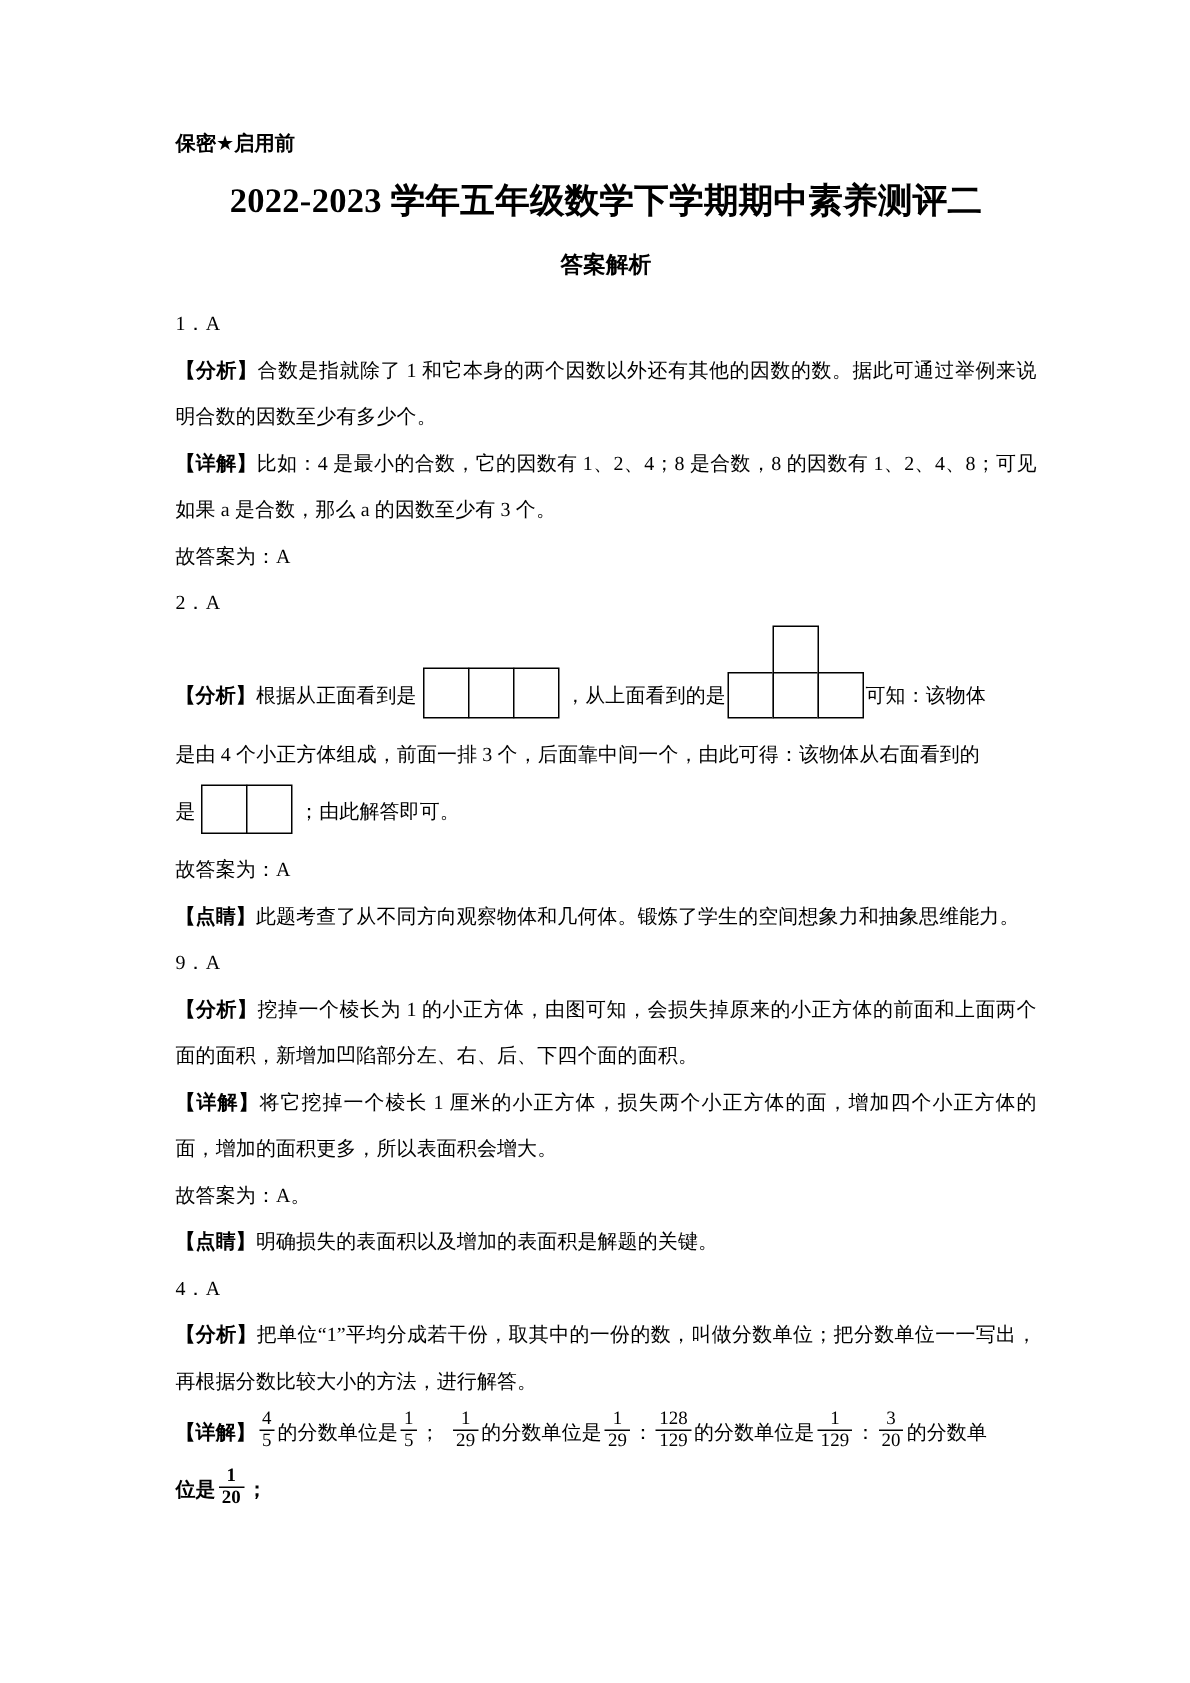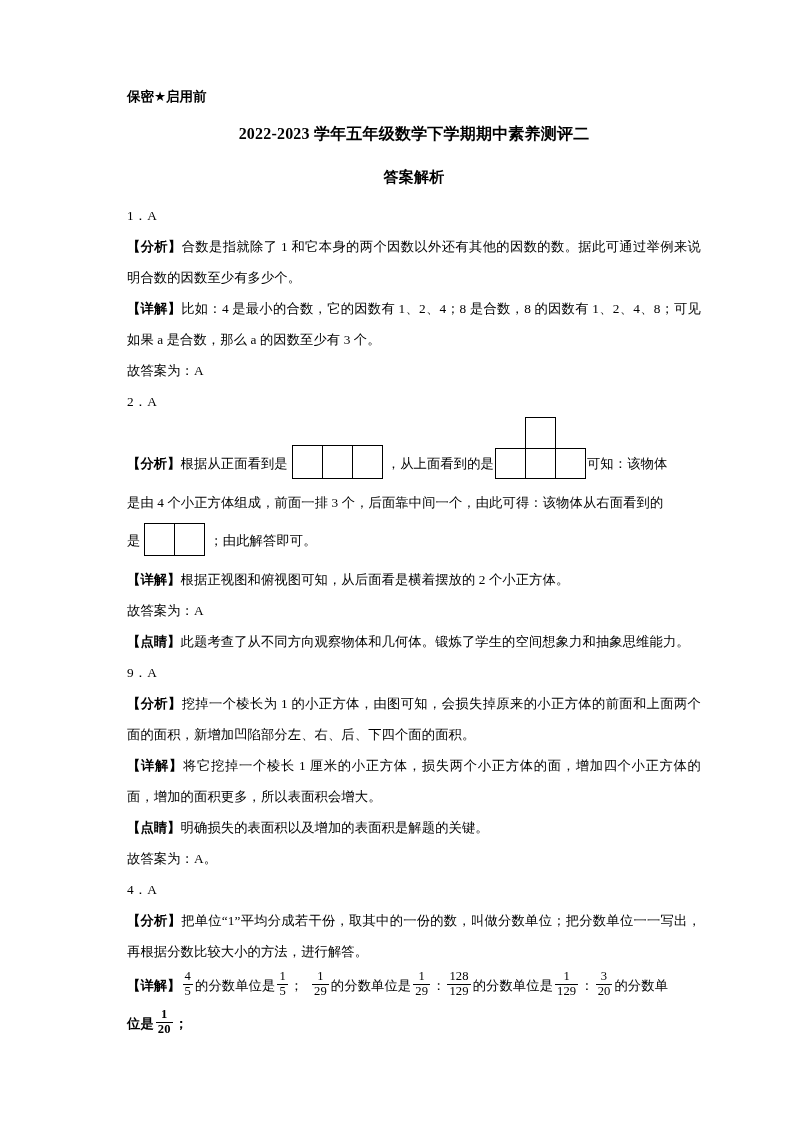--- a/index.html
+++ b/index.html
@@ -10,21 +10,21 @@
   body {
     width: 793px;
     height: 1122px;
     position: relative;
     font-family: "Liberation Serif", "DejaVu Serif", serif;
     color: #000000;
     overflow: hidden;
   }
   .page {
     position: absolute;
-    left: 16px; top: 0;
+    left: 6px; top: 0;
     width: 685px;
     height: 1122px;
   }
   .content {
     position: absolute;
     left: 111px;
     top: 86px;
     width: 574px;
   }
 
@@ -34,21 +34,21 @@
     font-weight: bold;
     font-size: 13.5px;
     line-height: 20px;
     letter-spacing: 0px;
     margin: 0 0 6px 0;
   }
   .doc-title {
     text-align: center;
     font-family: "Liberation Serif", "DejaVu Serif", serif;
     font-weight: bold;
-    font-size: 16px;
+    font-size: 23px;
     line-height: 33px;
     margin: 11px;
     letter-spacing: 0.2px;
   }
   .doc-subtitle {
     text-align: center;
     font-family: "Liberation Serif", "DejaVu Serif", serif;
     font-weight: bold;
     font-size: 15px;
     line-height: 33px;
@@ -156,29 +156,28 @@
 
     <p class="p"><span>是由 4 个小正方体组成，前面一排 3 个，后面靠中间一个，由此可得：该物体从右面看到的</span></p>
 
     <p class="p para-fig nojust">
       <span>是</span><span class="fig fig-row2">
         <span class="cell" style="left:0px;  top:0px; width:31px; height:33px;"></span>
         <span class="cell" style="left:30px; top:0px; width:31px; height:33px;"></span>
       </span><span>；由此解答即可。</span>
     </p>
 
-    <p class="p"><span class="lbl">【详解】</span><span>根据正视图和俯视图可知，从后面看是横着摆放的 2 个小正方体。</span></p>
     <p class="p nojust"><span>故答案为：A</span></p>
     <p class="p"><span class="lbl">【点睛】</span><span>此题考查了从不同方向观察物体和几何体。锻炼了学生的空间想象力和抽象思维能力。</span></p>
 
     <p class="p nojust">9．A</p>
     <p class="p"><span class="lbl">【分析】</span><span>挖掉一个棱长为 1 的小正方体，由图可知，会损失掉原来的小正方体的前面和上面两个面的面积，新增加凹陷部分左、右、后、下四个面的面积。</span></p>
     <p class="p"><span class="lbl">【详解】</span><span>将它挖掉一个棱长 1 厘米的小正方体，损失两个小正方体的面，增加四个小正方体的面，增加的面积更多，所以表面积会增大。</span></p>
+    <p class="p nojust"><span>故答案为：A。</span></p>
     <p class="p"><span class="lbl">【点睛】</span><span>明确损失的表面积以及增加的表面积是解题的关键。</span></p>
-    <p class="p nojust"><span>故答案为：A。</span></p>
 
     <p class="p nojust">4．A</p>
     <p class="p"><span class="lbl">【分析】</span><span>把单位“1”平均分成若干份，取其中的一份的数，叫做分数单位；把分数单位一一写出，再根据分数比较大小的方法，进行解答。</span></p>
 
     <p class="p" style="line-height:38px;">
       <span class="lbl">【详解】</span><span class="frac"><span class="num">4</span><span class="den">5</span></span><span>的分数单位是</span><span class="frac"><span class="num">1</span><span class="den">5</span></span><span>；</span>&nbsp;&nbsp;<span class="frac"><span class="num">1</span><span class="den">29</span></span><span>的分数单位是</span><span class="frac"><span class="num">1</span><span class="den">29</span></span><span>：</span><span class="frac"><span class="num">128</span><span class="den">129</span></span><span>的分数单位是</span><span class="frac"><span class="num">1</span><span class="den">129</span></span><span>：</span><span class="frac"><span class="num">3</span><span class="den">20</span></span><span>的分数单</span>
     </p>
 
     <p class="p nojust" style="line-height:38px;font-weight:bold;">
       <span>位是</span><span class="frac"><span class="num">1</span><span class="den">20</span></span><span>；</span>

